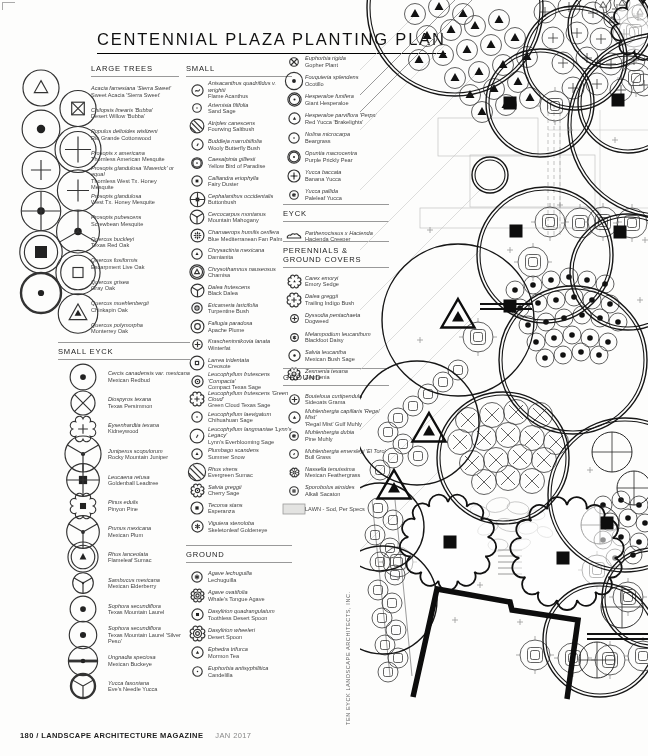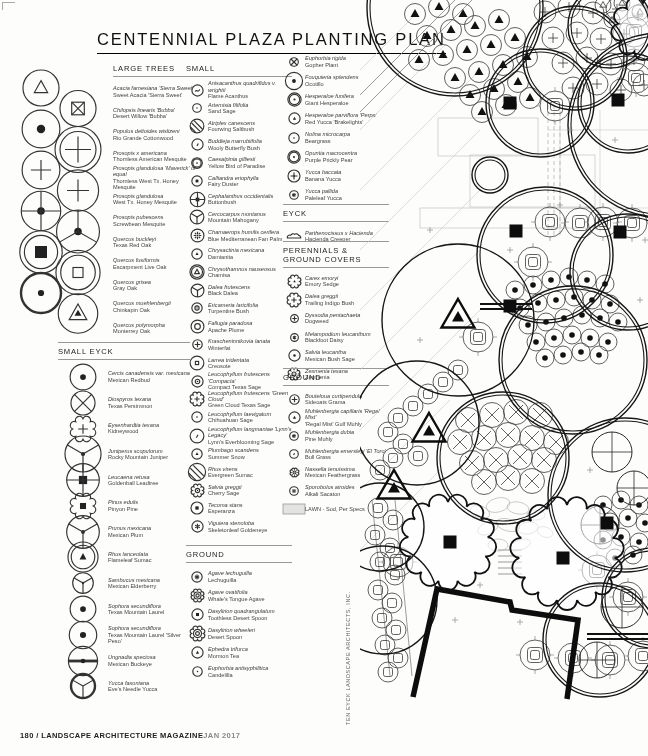--- a/index.html
+++ b/index.html
@@ -17,21 +17,21 @@
   .lt{font-size:5.6px;line-height:6.4px;font-style:italic;color:#3a3a3a;}
   .cm{font-size:5.6px;line-height:6.4px;color:#444;}
   svg.ic{overflow:visible;display:block;}
   svg .o{fill:none;stroke:#333;}
   svg .f{fill:#222;stroke:none;}
   svg .s{fill:none;stroke:#333;}
   .credit{position:absolute;left:345px;top:560px;height:165px;writing-mode:vertical-rl;
           transform:rotate(180deg);font-size:5.5px;letter-spacing:.6px;color:#666;}
   .footer{position:absolute;left:20px;top:731px;font-size:7.5px;font-weight:bold;
           letter-spacing:.4px;color:#222;}
-  .footer .date{font-weight:bold;color:#888;margin-left:0;}
+  .footer .date{font-weight:normal;color:#888;margin-left:12px;}
   #plansvg,#strip{position:absolute;}
   .corner{position:absolute;left:2px;top:2px;width:12px;height:7px;
           border-left:1px solid #aaa;border-top:1px solid #aaa;}
 </style>
 </head>
 <body>
 
 <div class="page">
   <div class="corner"></div>
   <div class="title">CENTENNIAL PLAZA PLANTING PLAN</div>
@@ -112,21 +112,21 @@
       <g transform="translate(78,253.5)">
         <g transform="scale(1.917)" stroke-width="0.60">
           <circle r="10.3" class="s"></circle>
           <polygon points="0,-5 4.6,3.2 -4.6,3.2" class="o"></polygon>
           <polygon points="0,-2 1.8,1.2 -1.8,1.2" class="f"></polygon>
         </g>
       </g>
     </svg>
 
   <div id="legend">
-      <div class="sec" style="left: 113px; top: 64px; width: 88px;">
+      <div class="sec" style="left: 91px; top: 64px; width: 88px;">
         <div class="sec-head">LARGE TREES</div>
         <div class="row" style="height: 21.5px;">
           <div class="tx">
             <div class="lt">Acacia farnesiana 'Sierra Sweet'</div>
             <div class="cm">Sweet Acacia 'Sierra Sweet'</div>
           </div>
         </div>
         <div class="row" style="height: 21.5px;">
           <div class="tx">
             <div class="lt">Chilopsis linearis 'Bubba'</div>

